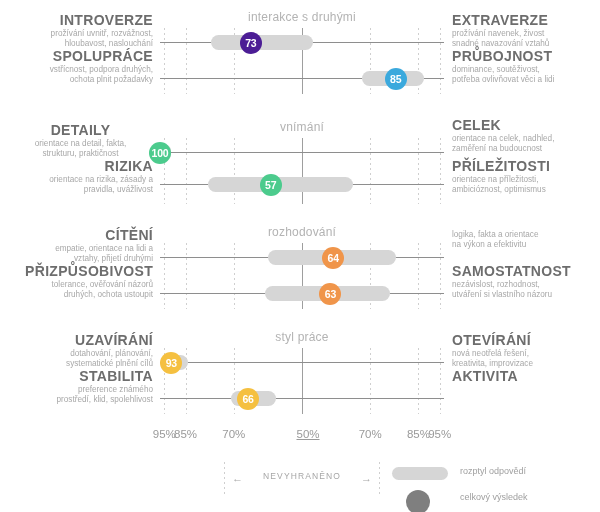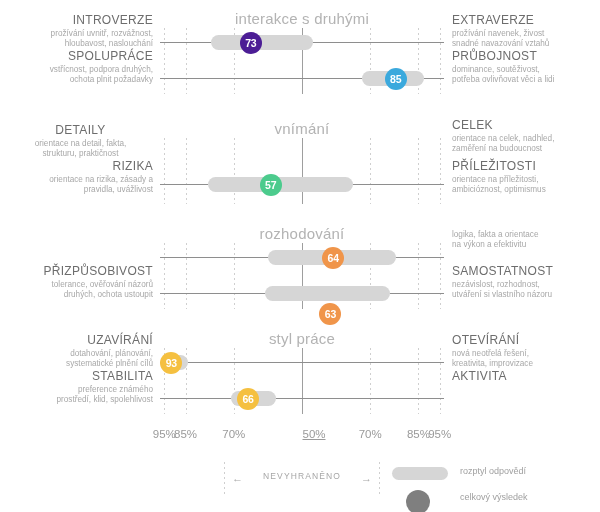--- a/index.html
+++ b/index.html
@@ -13,21 +13,21 @@
   }
   
   #chart{position:absolute;left:0;top:0;width:600px;height:512px;}
 
   .section{position:absolute;left:0;width:600px;}
 
   .sec-title{
     position:absolute;
     left:160px;width:284px;
     text-align:center;
-    font-size:15px;
+    font-size:12px;
     color:#b3b3b3;
     letter-spacing:.2px;
     white-space:nowrap;
   }
 
   
   .plot{position:absolute;left:160px;top:0;width:284px;height:100%;}
 
   .gridline{position:absolute;top:0;bottom:0;width:1px;
     background-image:linear-gradient(to bottom,#cfcfcf 0 2px,transparent 2px 5px);
@@ -43,21 +43,21 @@
     position:absolute;top:0px;width:22px;height:22px;border-radius:50%;
     color:#ffffff;font-size:10.5px;font-weight:bold;
     display:flex;align-items:center;justify-content:center;
     letter-spacing:-.2px;
   }
 
   
   .lbl{position:absolute;width:145px;}
   .lbl.left{left:8px;text-align:right;}
   .lbl.right{left:452px;text-align:left;width:144px;}
-  .lbl .name{font-size:12px;font-weight:normal;color:#6d6d6d;letter-spacing:.3px;line-height:14px;}
+  .lbl .name{font-size:14px;font-weight:bold;color:#6d6d6d;letter-spacing:.3px;line-height:14px;}
   .lbl .desc{font-size:8.2px;color:#a8a8a8;line-height:10.5px;margin-top:1.5px;}
 
   
   #ticks{position:absolute;left:160px;top:428px;width:284px;height:16px;}
   #ticks span{position:absolute;top:0;font-size:11.5px;color:#9a9a9a;
     transform:translateX(-50%);white-space:nowrap;}
 
   
   #neutral{position:absolute;left:224px;top:462px;width:156px;height:34px;}
   #neutral .ndash{position:absolute;top:0;bottom:0;width:1px;
@@ -119,20 +119,25 @@
       <div class="sec-title" style="top: 4px;">vnímání</div>
       <div class="plot" style="top: 22px; height: 66px;">
         <div class="gridline" style="left: 4.26px;"></div>
         <div class="gridline" style="left: 25.56px;"></div>
         <div class="gridline" style="left: 73.84px;"></div>
         <div class="gridline" style="left: 210.16px;"></div>
         <div class="gridline" style="left: 258.44px;"></div>
         <div class="gridline" style="left: 279.74px;"></div>
         <div class="gridline center" style="left: 142px;"></div>
       </div>
+      <div class="row" style="left: 160px; top: 26px;">
+        <div class="axis"></div>
+        <div class="spread" style="left: 0px; width: 11.36px;"></div>
+        <div class="bubble" style="left: -11px; background: rgb(76, 203, 141);">100</div>
+      </div>
       <div class="lbl left" style="top: 7px; text-align: center;">
         <div class="name">DETAILY</div>
         <div class="desc">orientace na detail, fakta,<br>strukturu, praktičnost</div>
       </div>
       <div class="lbl right" style="top: 2px;">
         <div class="name">CELEK</div>
         <div class="desc">orientace na celek, nadhled,<br>zaměření na budoucnost</div>
       </div>
       <div class="row" style="left: 160px; top: 58px;">
         <div class="axis"></div>
@@ -157,27 +162,31 @@
         <div class="gridline" style="left: 210.16px;"></div>
         <div class="gridline" style="left: 258.44px;"></div>
         <div class="gridline" style="left: 279.74px;"></div>
         <div class="gridline center" style="left: 142px;"></div>
       </div>
       <div class="row" style="left: 160px; top: 26px;">
         <div class="axis"></div>
         <div class="spread" style="left: 107.92px; width: 127.8px;"></div>
         <div class="bubble" style="left: 162.24px; background: rgb(240, 149, 74);">64</div>
       </div>
+      <div class="lbl left" style="top: 7px;">
+        <div class="name">CÍTĚNÍ</div>
+        <div class="desc">empatie, orientace na lidi a<br>vztahy, přijetí druhými</div>
+      </div>
       <div class="lbl right" style="top: 7px;">
         <div class="desc">logika, fakta a orientace<br>na výkon a efektivitu</div>
       </div>
       <div class="row" style="left: 160px; top: 62px;">
         <div class="axis"></div>
         <div class="spread" style="left: 105.08px; width: 124.96px;"></div>
-        <div class="bubble" style="left: 159.4px; background: rgb(240, 149, 74); margin-top: 20px;">63</div>
+        <div class="bubble" style="left: 159.4px; background: rgb(240, 149, 74);">63</div>
       </div>
       <div class="lbl left" style="top: 43px;">
         <div class="name">PŘIZPŮSOBIVOST</div>
         <div class="desc">tolerance, ověřování názorů<br>druhých, ochota ustoupit</div>
       </div>
       <div class="lbl right" style="top: 43px;">
         <div class="name">SAMOSTATNOST</div>
         <div class="desc">nezávislost, rozhodnost,<br>utváření si vlastního názoru</div>
       </div>
     </div>
@@ -217,21 +226,21 @@
       <div class="lbl right" style="top: 43px;">
         <div class="name">AKTIVITA</div>
       </div>
     </div>
   </div>
 
 <div id="ticks">
     <span style="left: 4.26px;">95%</span>
     <span style="left: 25.56px;">85%</span>
     <span style="left: 73.84px;">70%</span>
-    <span style="left: 154px; text-decoration: underline;">50%</span>
+    <span style="left: 148px; text-decoration: underline;">50%</span>
     <span style="left: 210.16px;">70%</span>
     <span style="left: 258.44px;">85%</span>
     <span style="left: 279.74px;">95%</span>
   </div>
 
 <div id="neutral">
   <div class="ndash" style="left:0;"></div>
   <div class="ndash" style="left:155px;"></div>
   <div class="arrow" style="left:8px;">←</div>
   <div class="nlabel">NEVYHRANĚNO</div>

